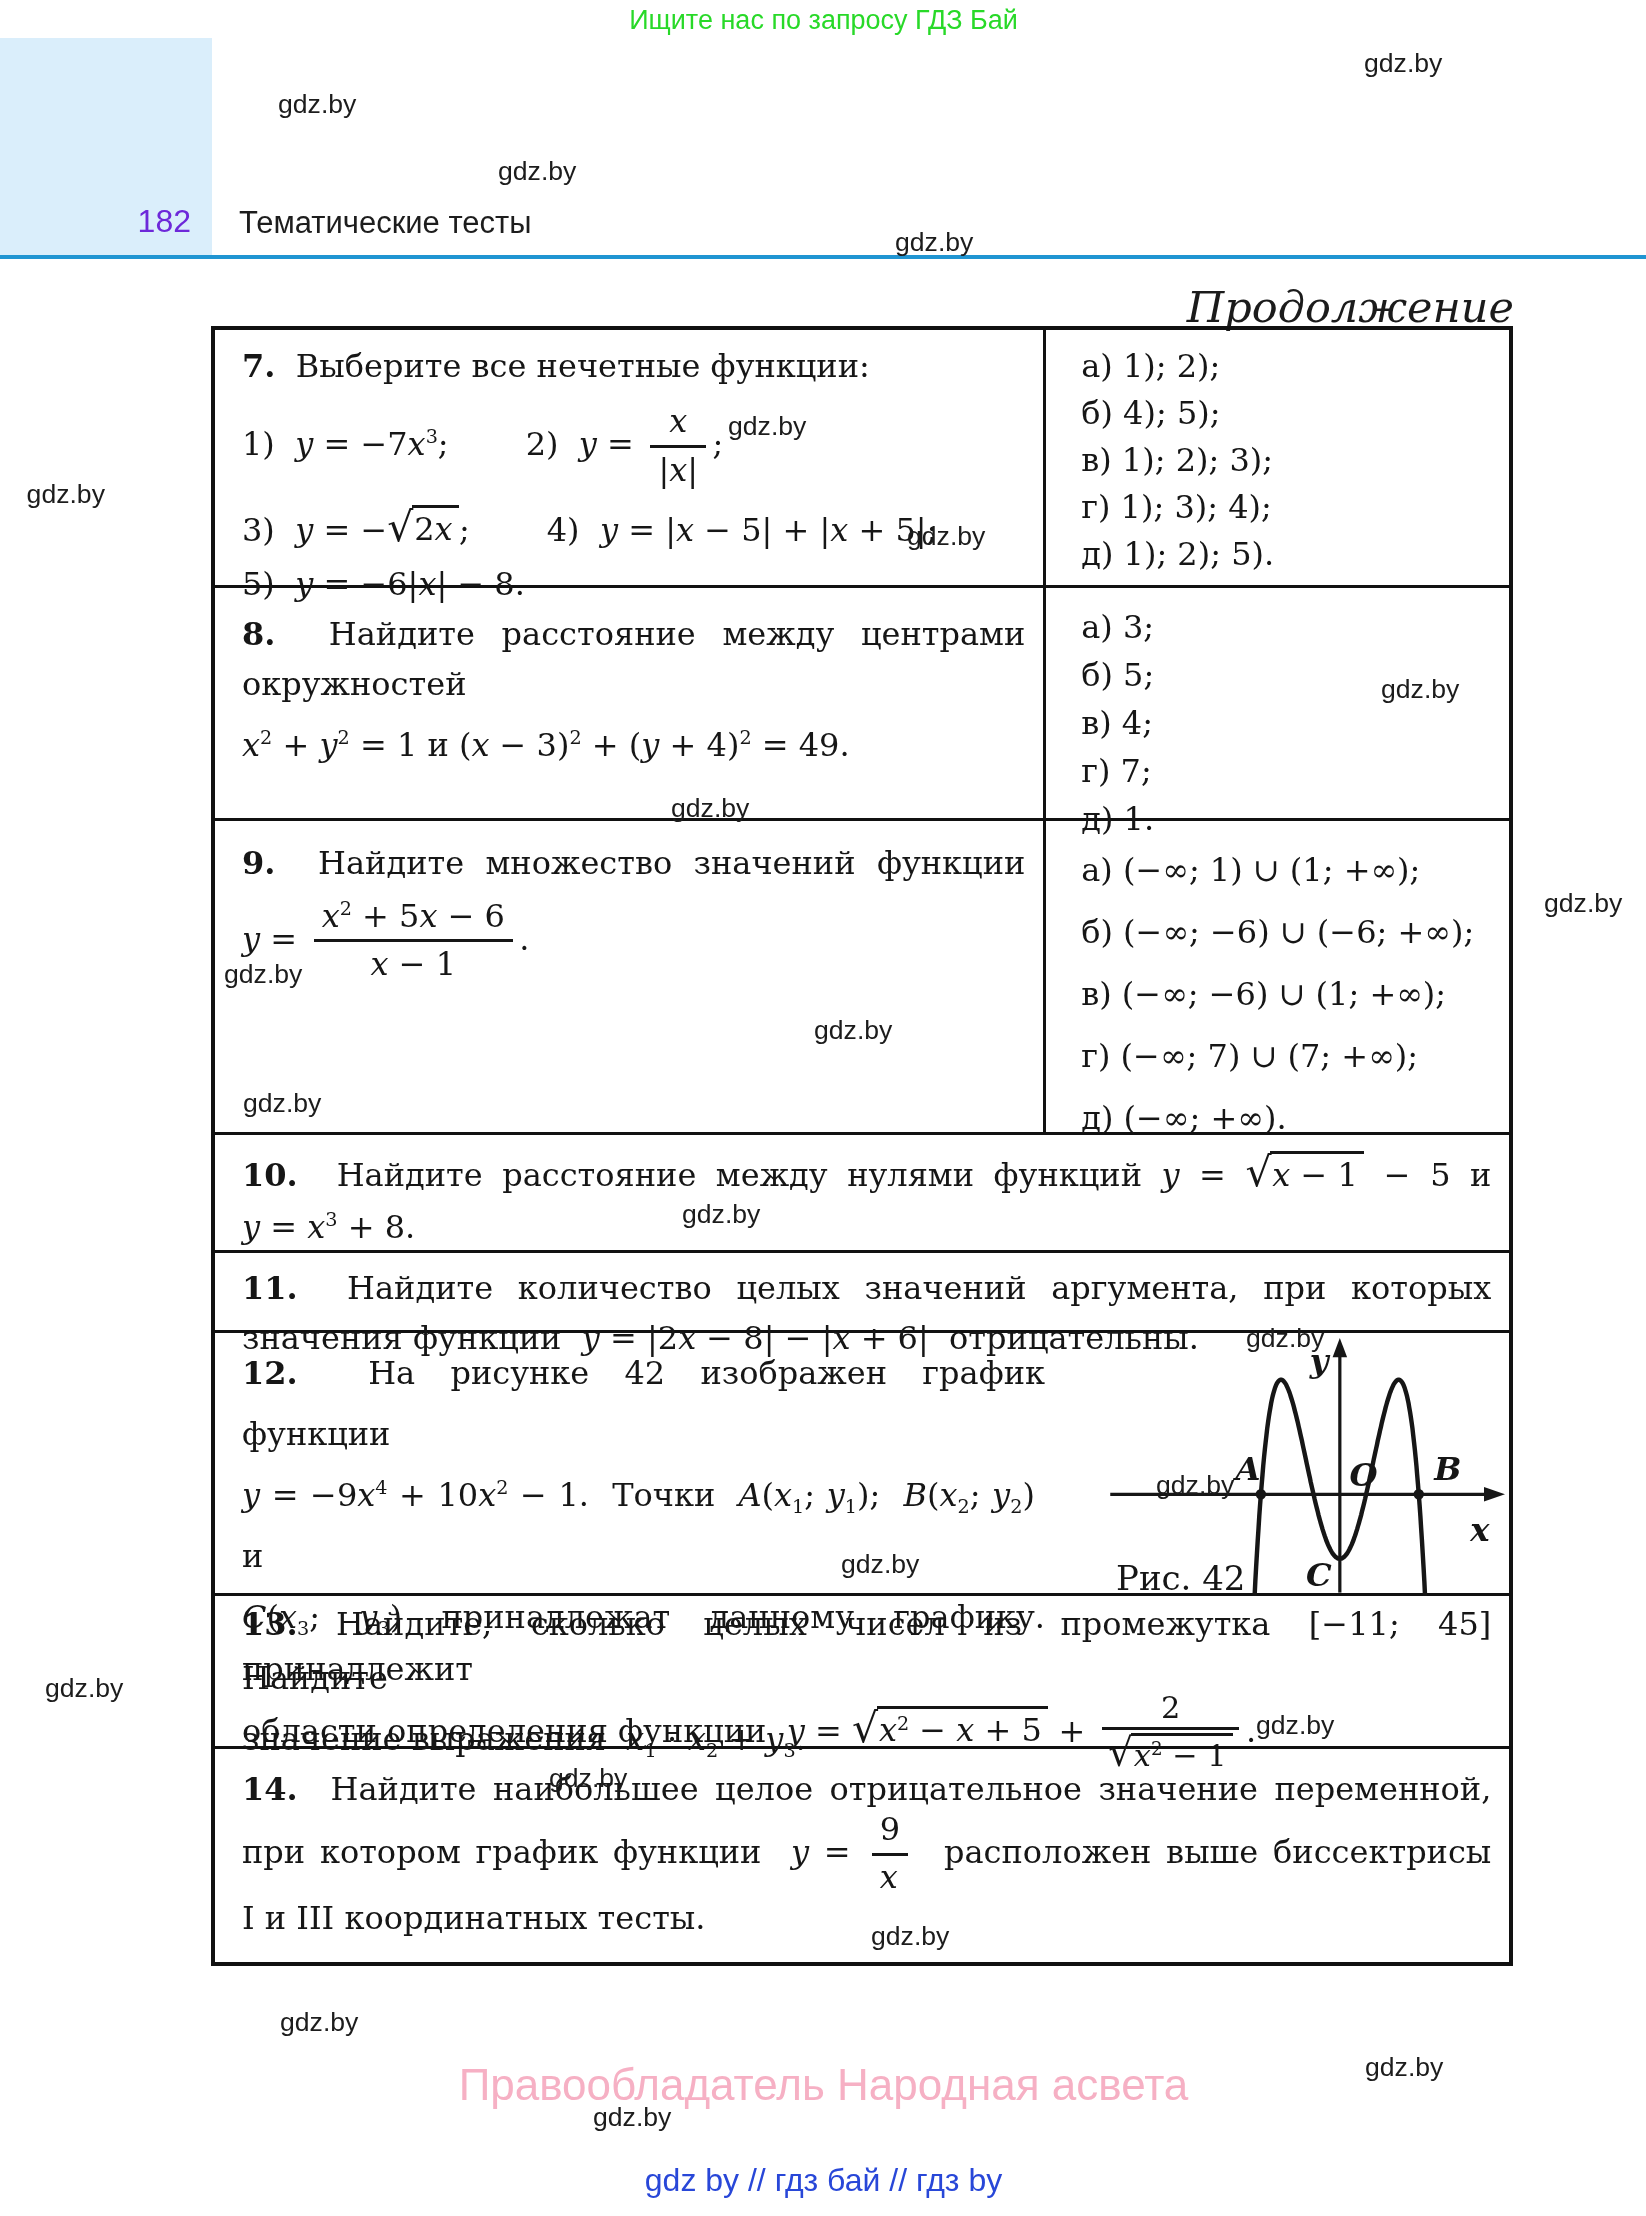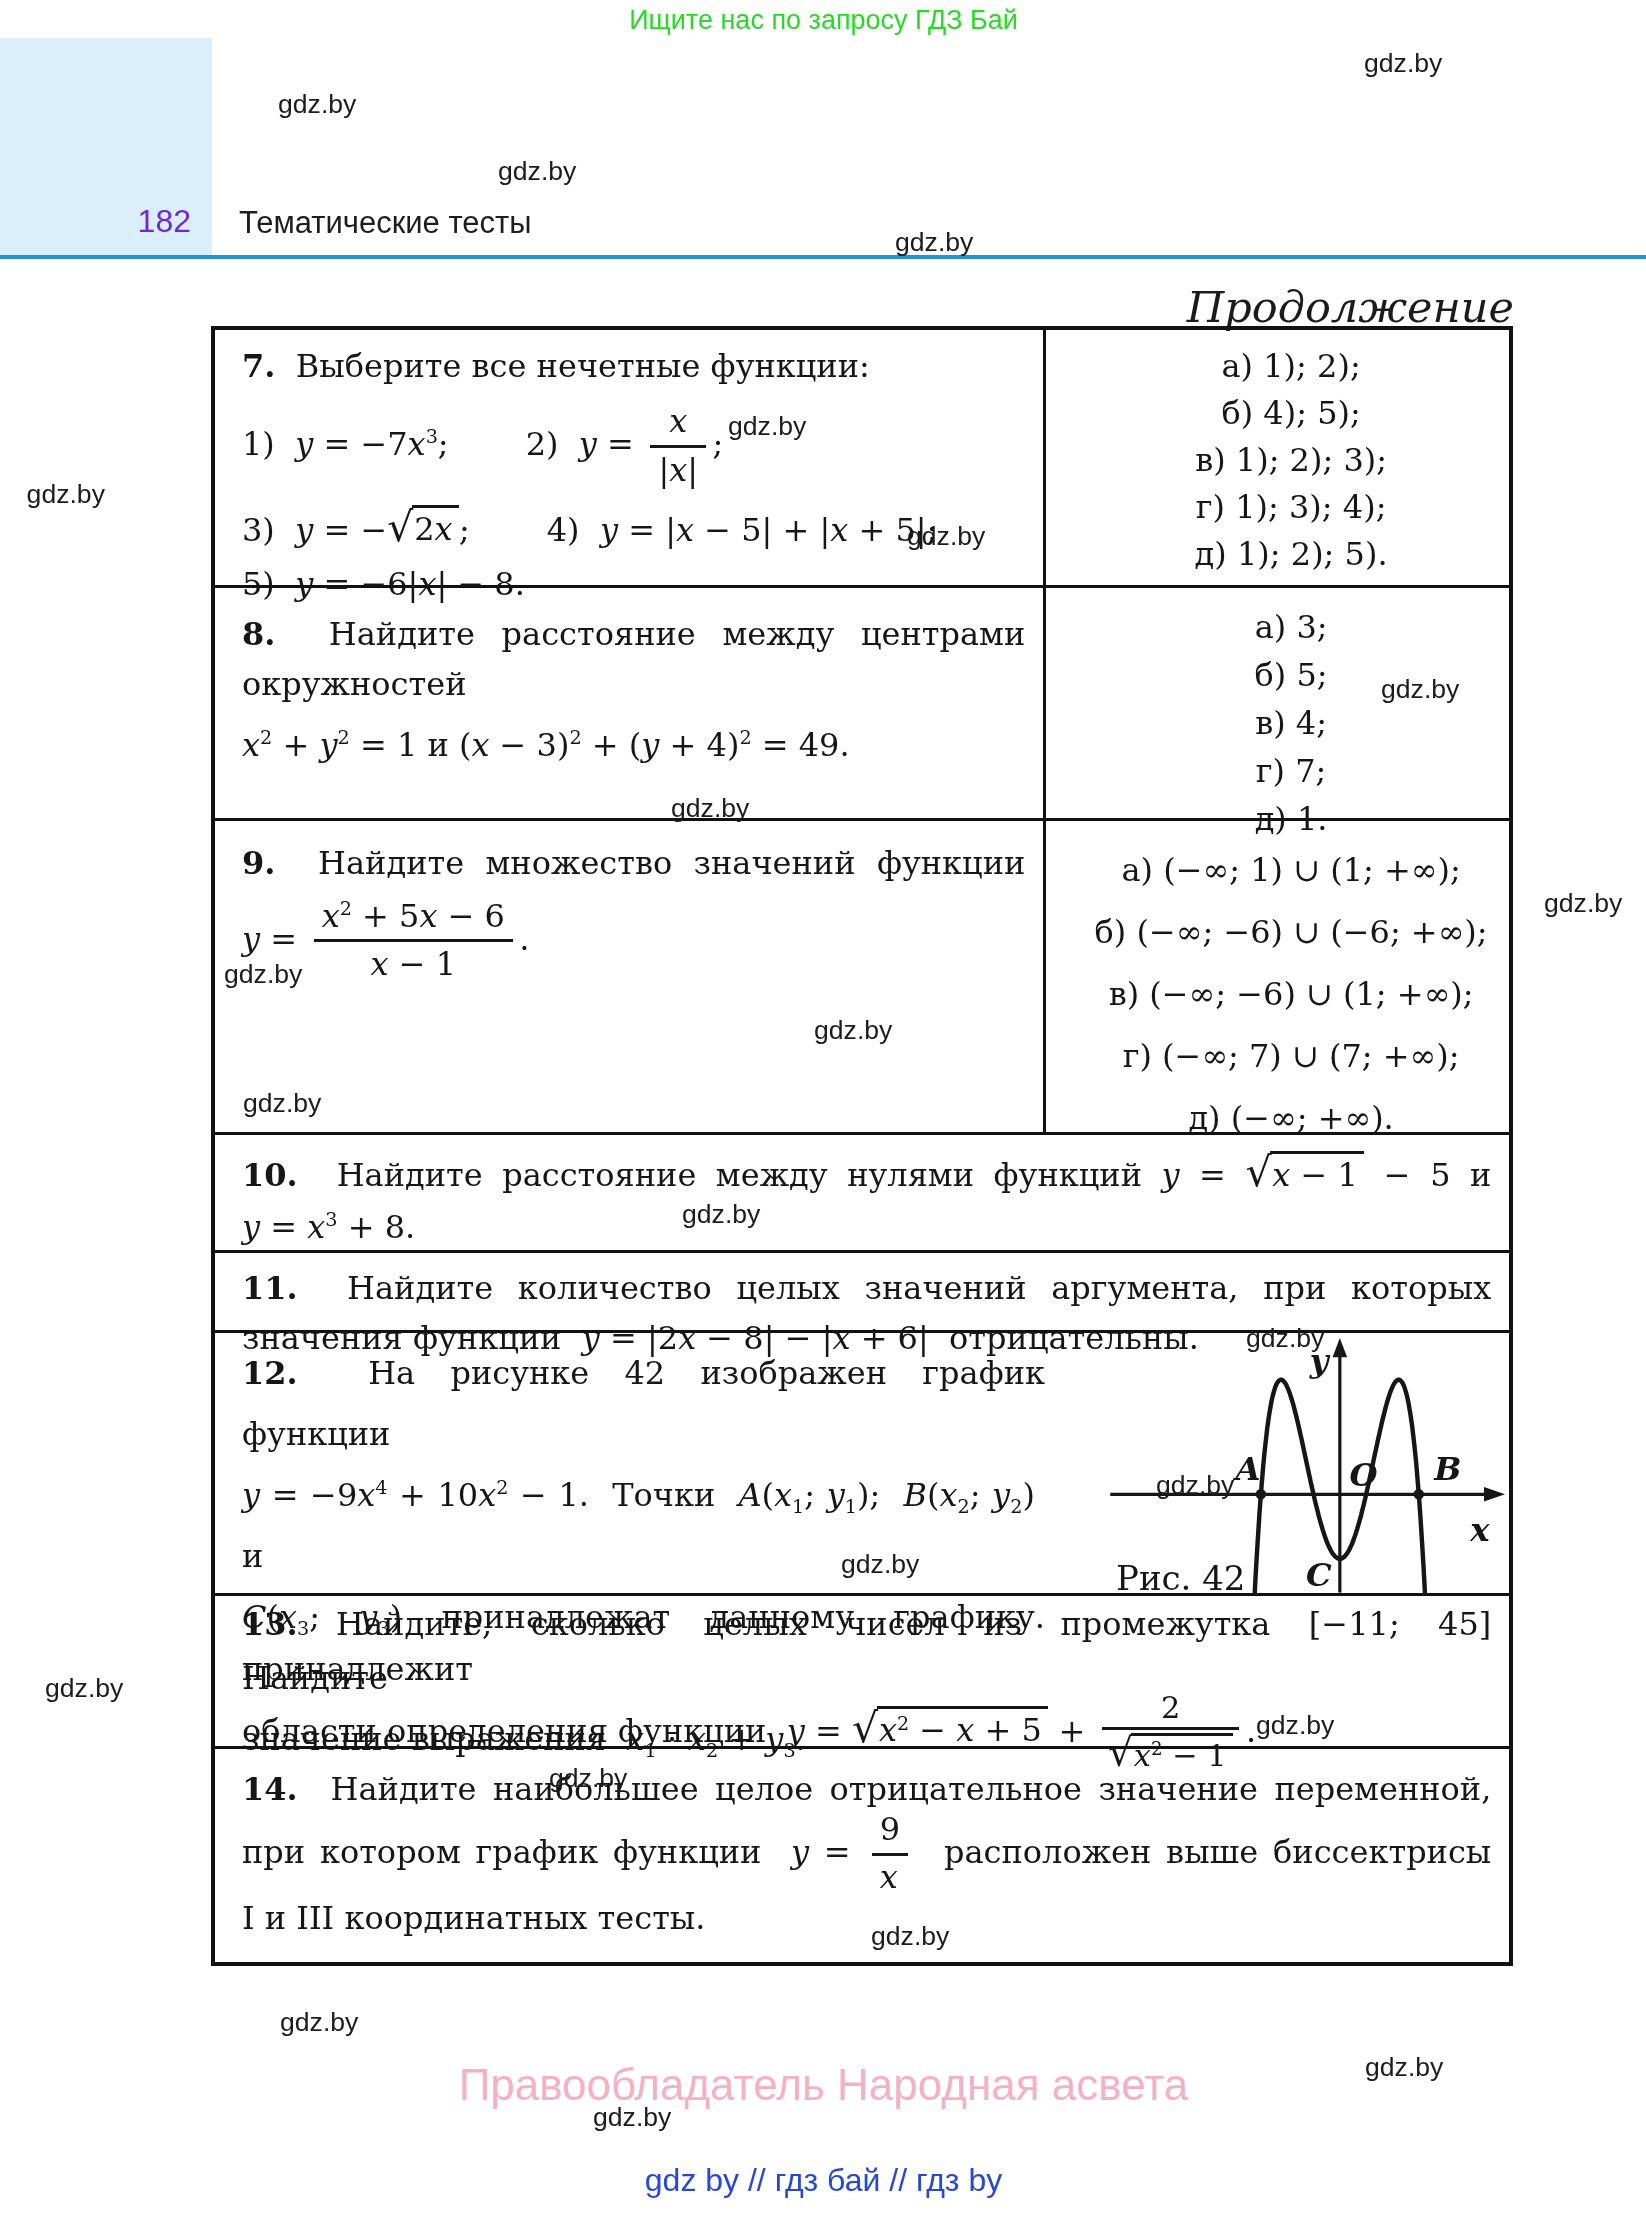--- a/index.html
+++ b/index.html
@@ -21,21 +21,21 @@
   #continuation{position:absolute;right:133px;top:282px;font-style:italic;font-size:43px;color:#1b1b1b;}
   
   #test-table{position:absolute;left:211px;top:326px;width:1302px;height:1640px;
     border:4px solid #111;box-sizing:border-box;font-size:32px;}
   .trow{border-top:3.2px solid #111;display:flex;box-sizing:border-box;overflow:visible;}
   .trow.first{border-top:none;}
   .r7{height:255px}.r8{height:233px}.r9{height:314px}.r10{height:118px}
   .r11{height:80px}.r12{height:263px}.r13{height:153px}.r14{height:168px}
   .lcell{width:828px;box-sizing:border-box;padding:11.3px 17.7px 0 27px;}
   .vdiv{width:3.2px;background:#111;}
-  .rcell{flex:1;box-sizing:border-box;padding:13px 8px 11px 35px;text-align:center;}
+  .rcell{flex:1;box-sizing:border-box;padding:13px 8px 11px 35px;}
   .full{width:100%;box-sizing:border-box;padding:8px 17.7px 0 27px;}
   .tline{white-space:normal;}
   .jl{text-align:justify;text-align-last:justify;}
   .nb{white-space:nowrap;}
   .eq{display:inline-block;}
   .gap2{margin-left:77px;}
   sup,sub{font-size:0.6em;line-height:0;}
   i{font-style:italic;}
   b{font-weight:bold;}
   .fr{display:inline-block;vertical-align:middle;text-align:center;margin:0 6.4px;line-height:1.12;}

